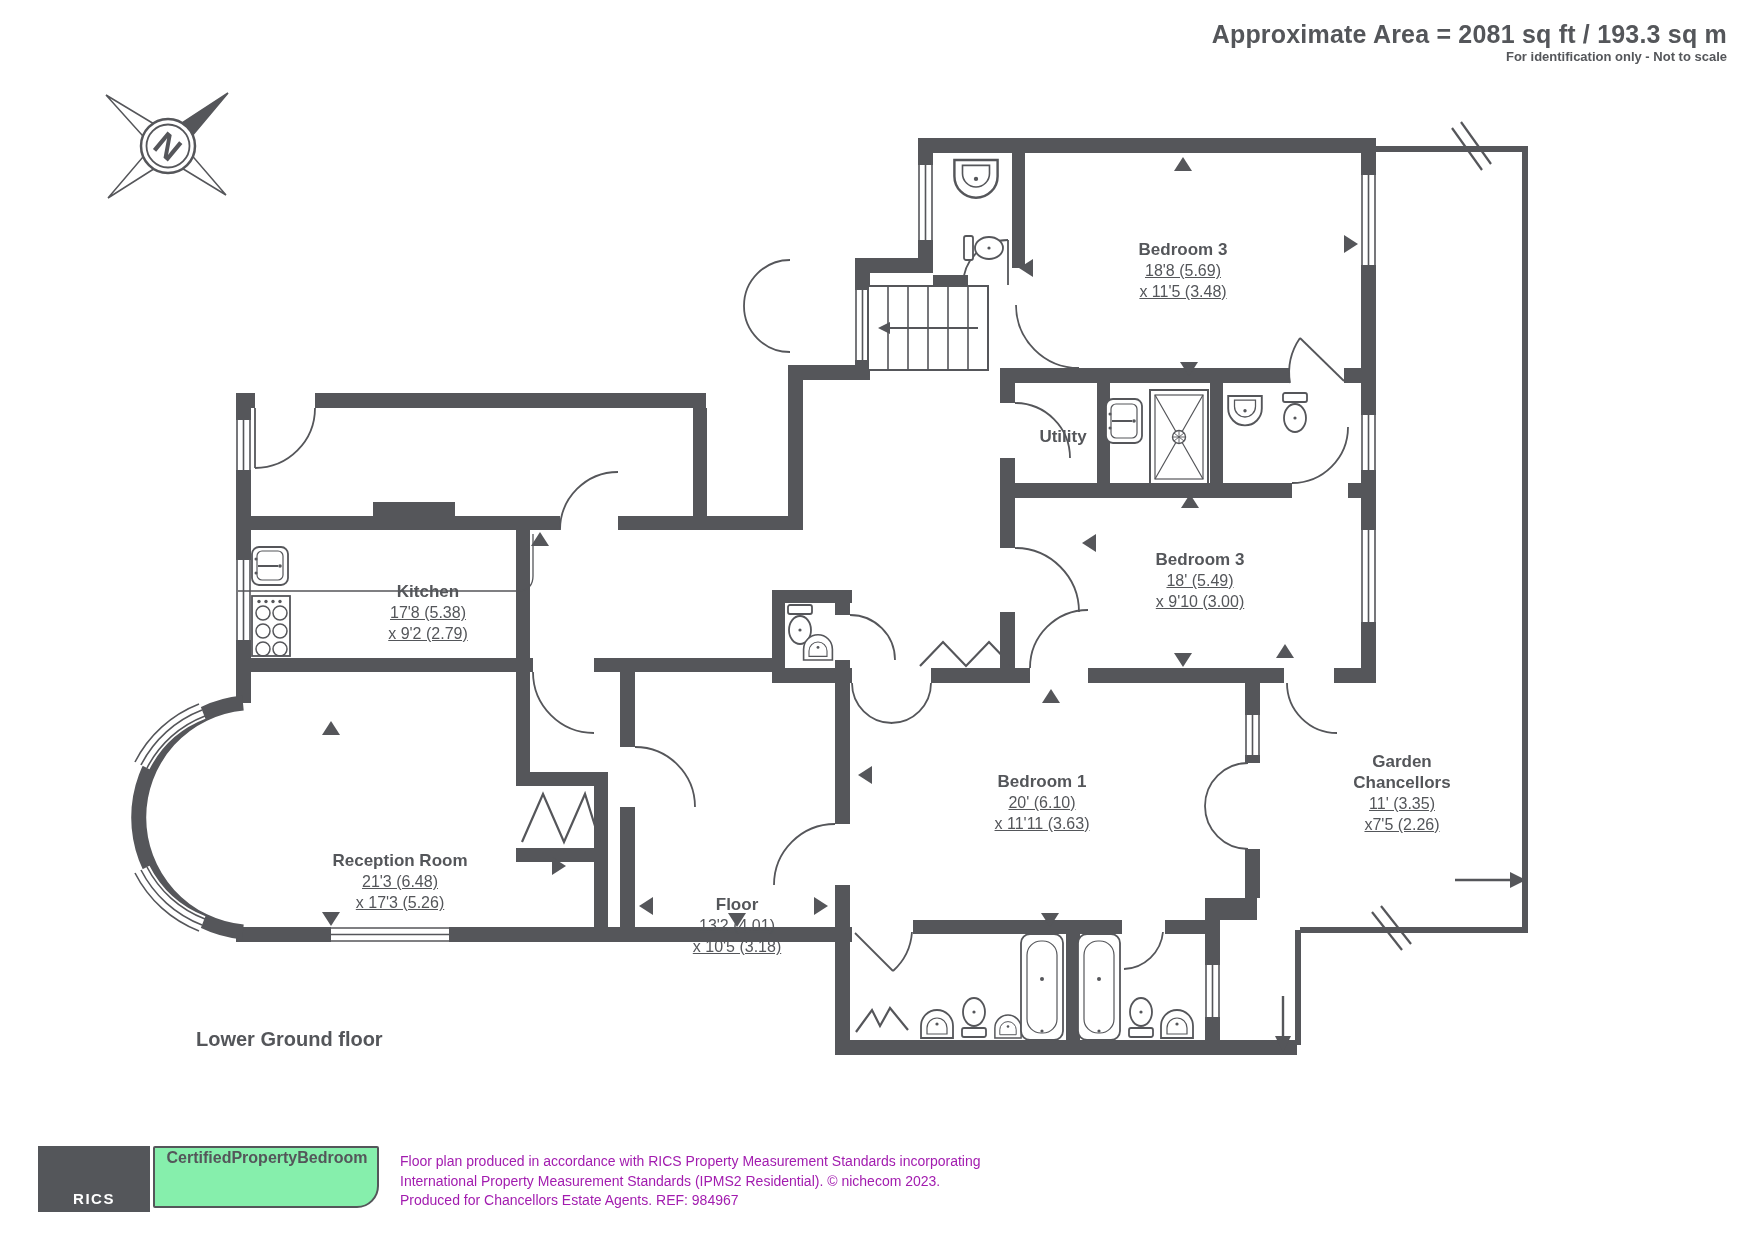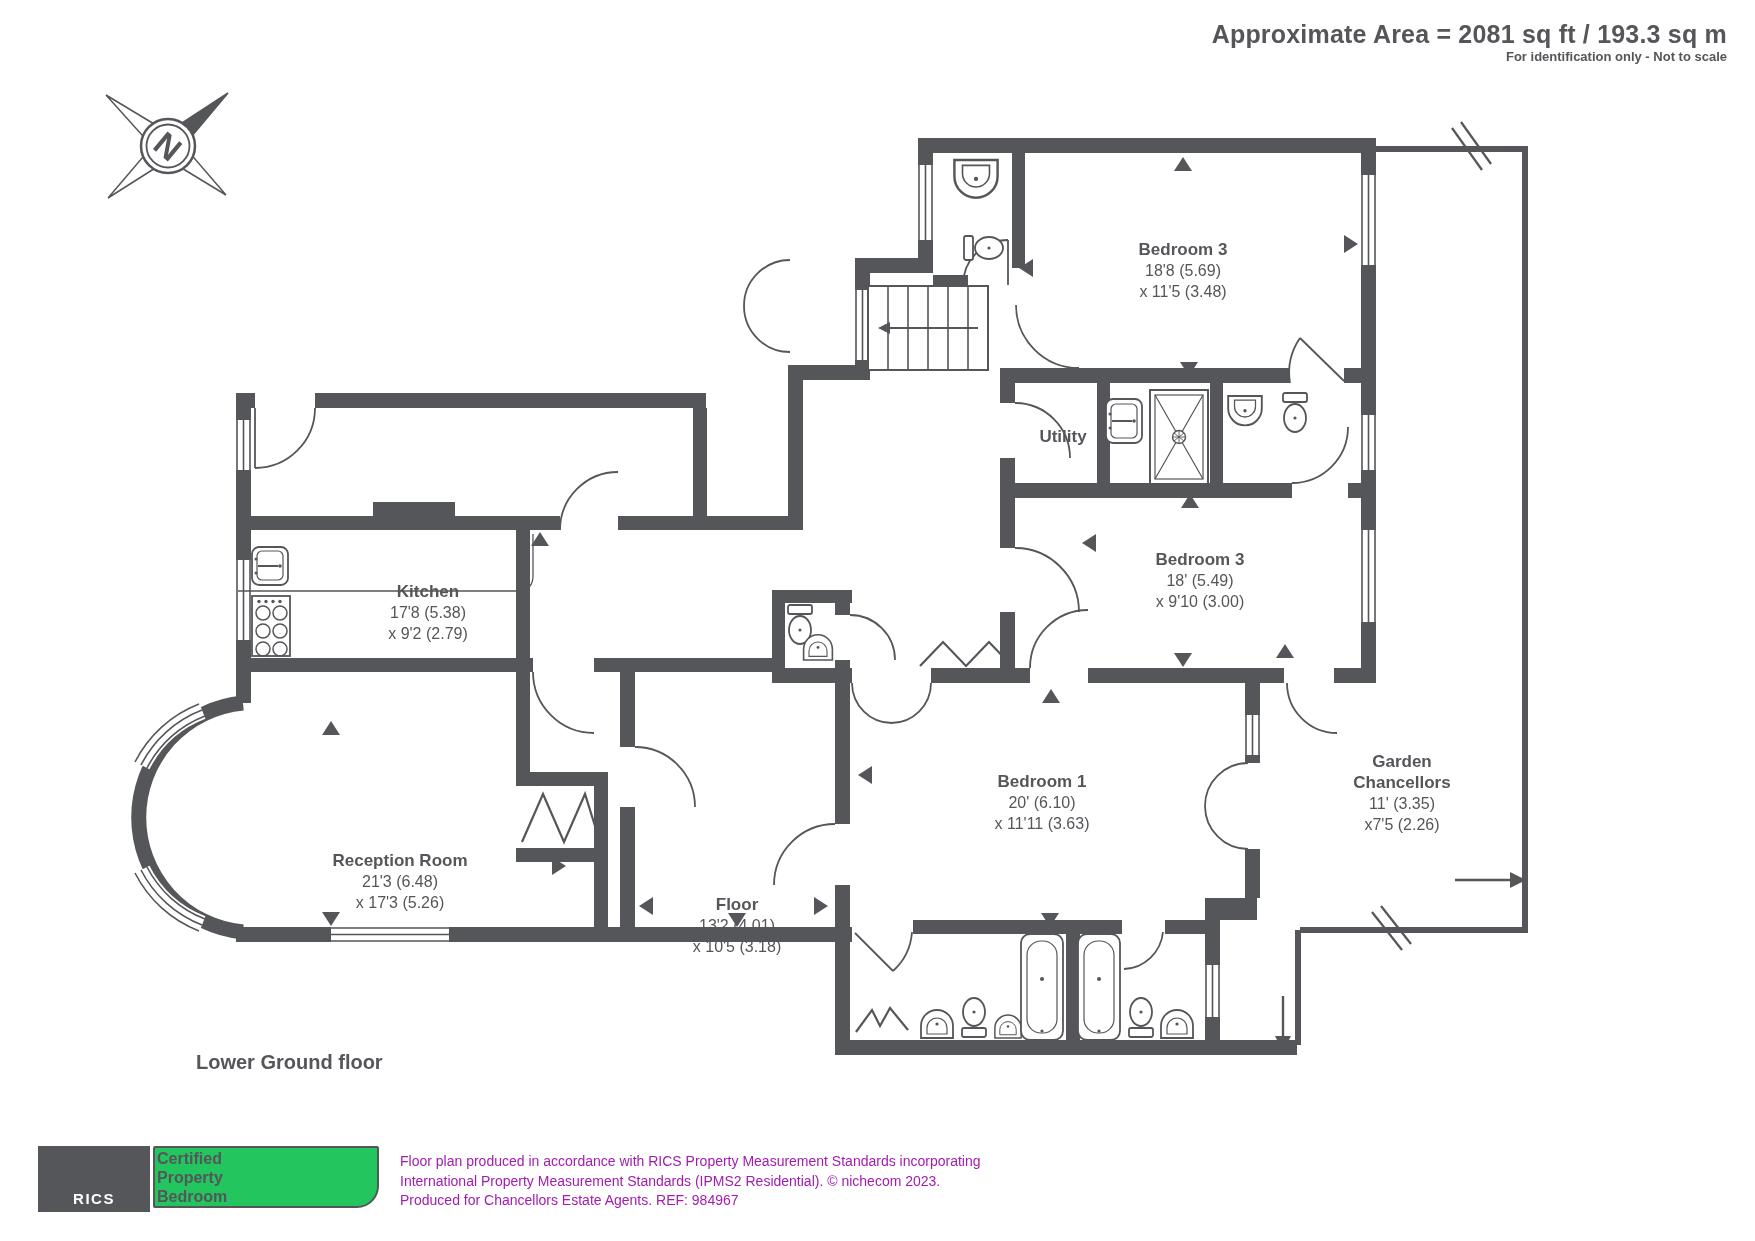--- a/index.html
+++ b/index.html
@@ -4,28 +4,28 @@
 <style>
   html,body{margin:0;padding:0;background:#fff;}
   .stage{position:relative;width:1755px;height:1241px;background:#ffffff;overflow:hidden;
          font-family:"Liberation Sans",sans-serif;color:#54565A;}
   svg.plan{position:absolute;left:0;top:0;}
   .hdr{position:absolute;right:28px;top:20px;text-align:right;}
   .hdr-area{font-size:25px;font-weight:bold;color:#54565A;letter-spacing:.2px;}
   .hdr-note{font-size:13px;font-weight:bold;color:#54565A;}
   .room-label{position:absolute;text-align:center;line-height:21px;pointer-events:none;}
   .rname{font-size:17px;font-weight:bold;color:#54565A;}
-  .rdim{font-size:16px;color:#54565A;}
-  .floor-label{position:absolute;left:196px;top:1051px;font-size:20px;font-weight:bold;color:#54565A;}
+  .rdim{font-size:16px;color:#54565A;text-decoration:underline;}
+  .floor-label{position:absolute;left:196px;top:1028px;font-size:20px;font-weight:bold;color:#54565A;}
   .rics-box{position:absolute;left:38px;top:1146px;width:112px;height:66px;background:#54565A;
             display:flex;flex-direction:column;align-items:center;justify-content:flex-end;}
   .rics-word{color:#fff;font-weight:bold;font-size:15px;letter-spacing:1.5px;margin-bottom:5px;}
-  .badge-box{position:absolute;left:153px;top:1146px;width:226px;height:62px;background:#22c55e;
+  .badge-box{position:absolute;left:153px;top:1146px;width:226px;height:62px;background:#86efac;
              border:2.5px solid #54565A;border-radius:2px 2px 22px 2px;
-             display:flex;flex-direction:column;justify-content:center;padding-left:2px;box-sizing:border-box;}
+             display:flex;flex-direction:row;justify-content:center;padding-left:2px;box-sizing:border-box;}
   .badge-line{font-size:16px;font-weight:bold;color:#54565A;line-height:19px;}
   .foot-text{position:absolute;left:400px;top:1152px;font-size:14px;color:#a21caf;line-height:19.5px;}
 </style>
 </head>
 <body>
 
 <div class="stage">
 
 <svg class="plan" width="1755" height="1241" viewBox="0 0 1755 1241">
 

